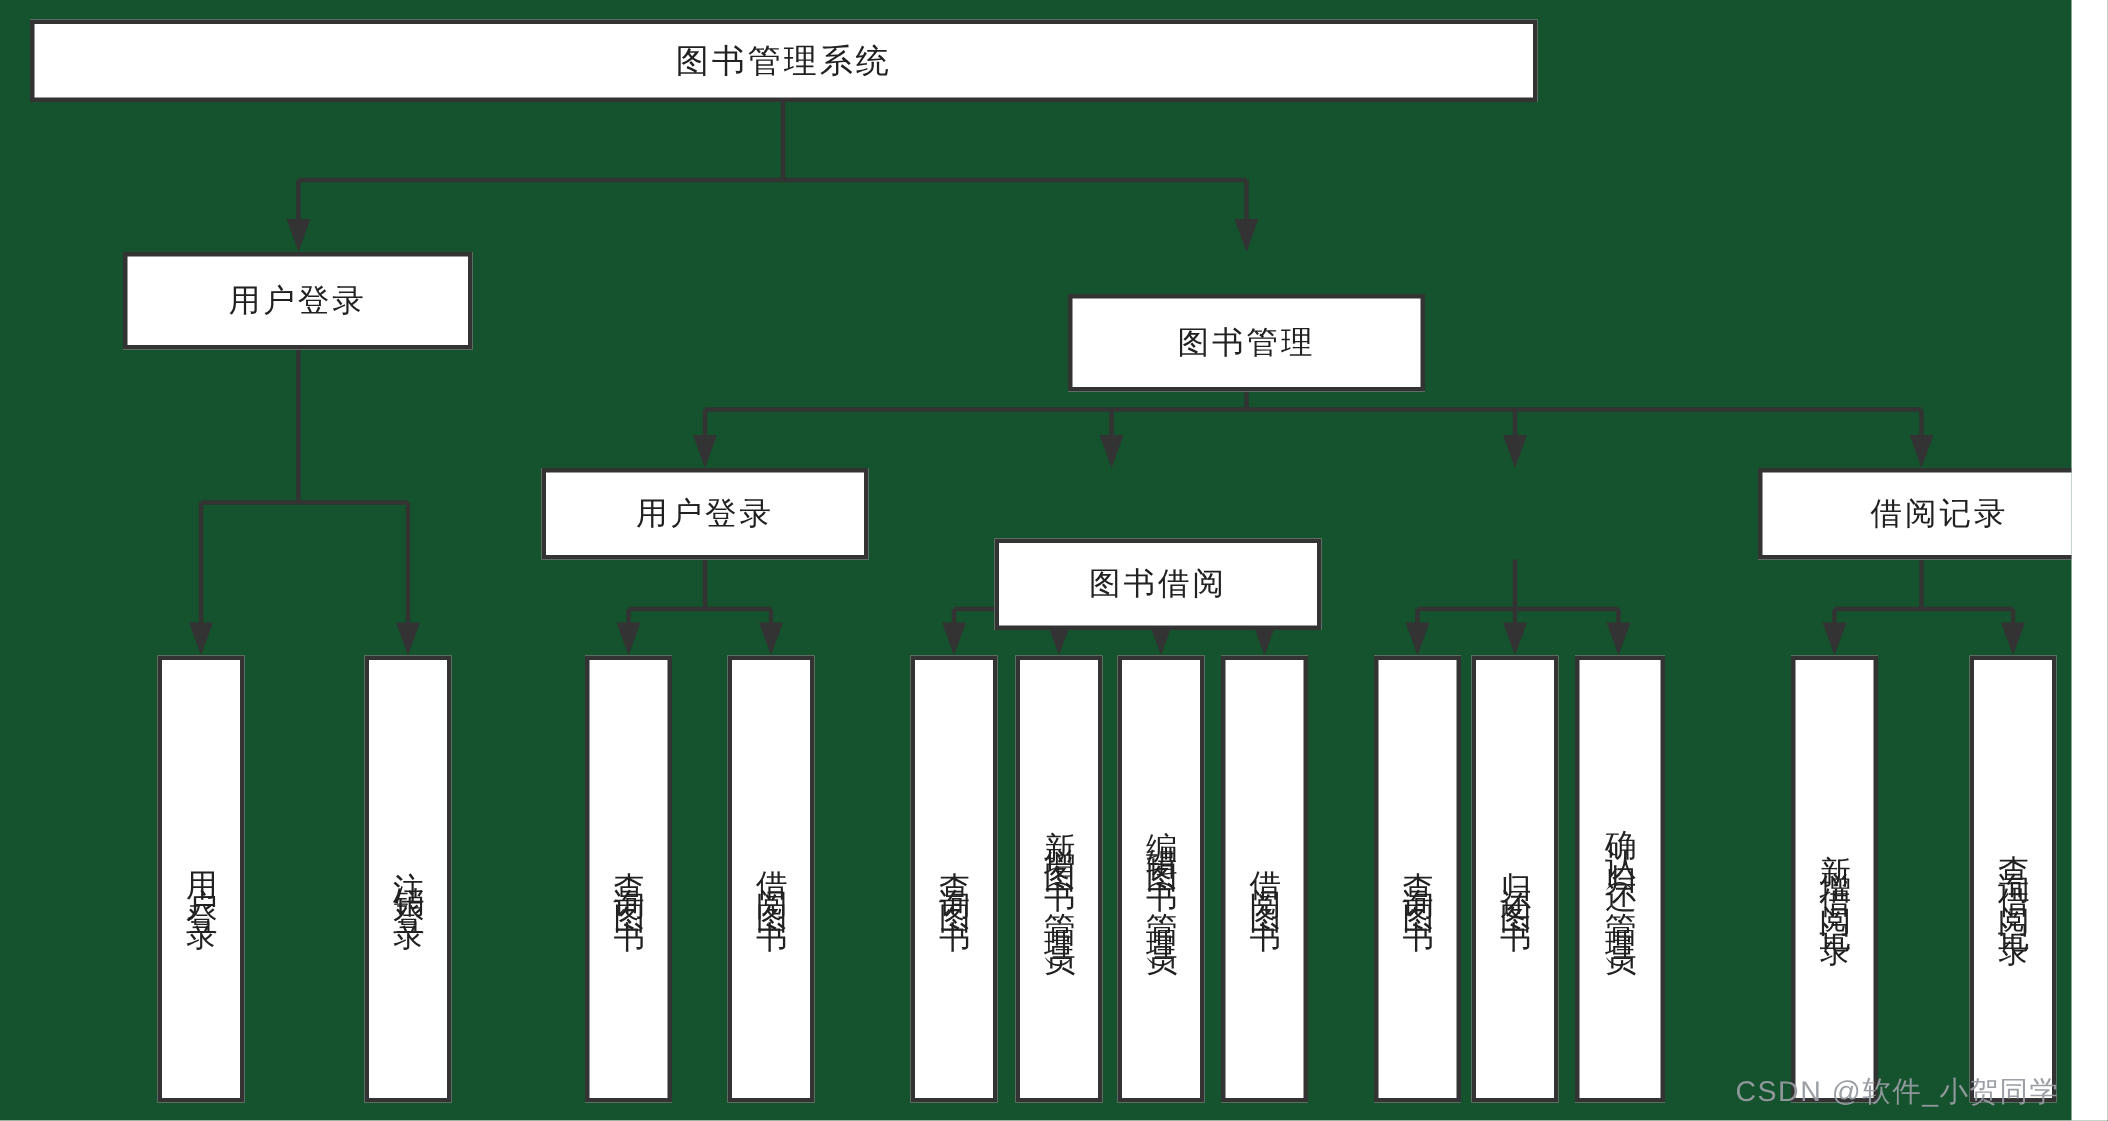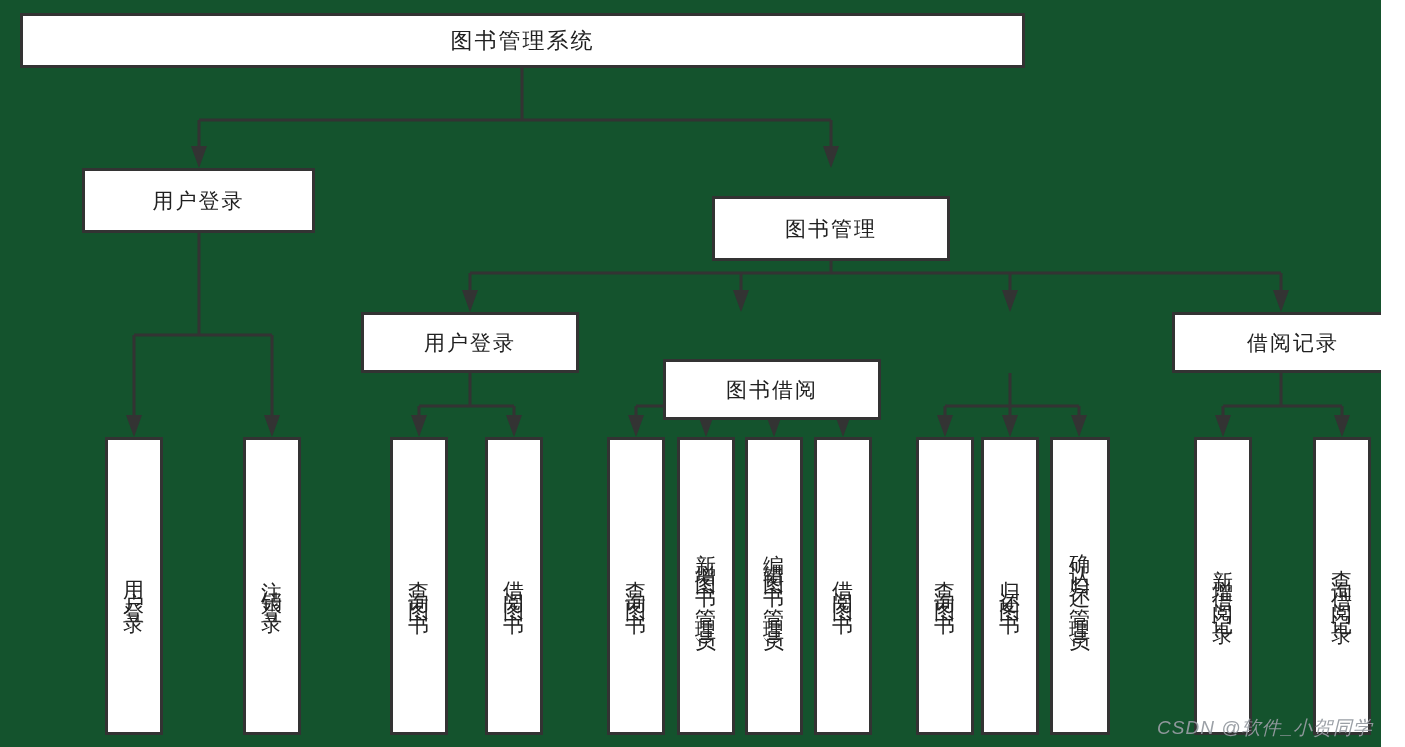--- a/index.html
+++ b/index.html
@@ -50,21 +50,20 @@
   .leaf   { top: 437px; height: 298px; width: 58px; }
   .watermark {
     position: absolute;
     right: 8px;
     bottom: 6px;
     z-index: 5;
     font-size: 19px;
     letter-spacing: 1px;
     color: rgba(150, 155, 161, 0.95);
     white-space: nowrap;
-    font-style: italic;
   }
 </style>
 </head>
 <body>
 
 <div class="canvas">
 
   <svg class="connectors" viewBox="0 0 1405 747" xmlns="http://www.w3.org/2000/svg">
     <path fill="none" stroke="#333333" stroke-width="3" d="
       M522 68 V120

